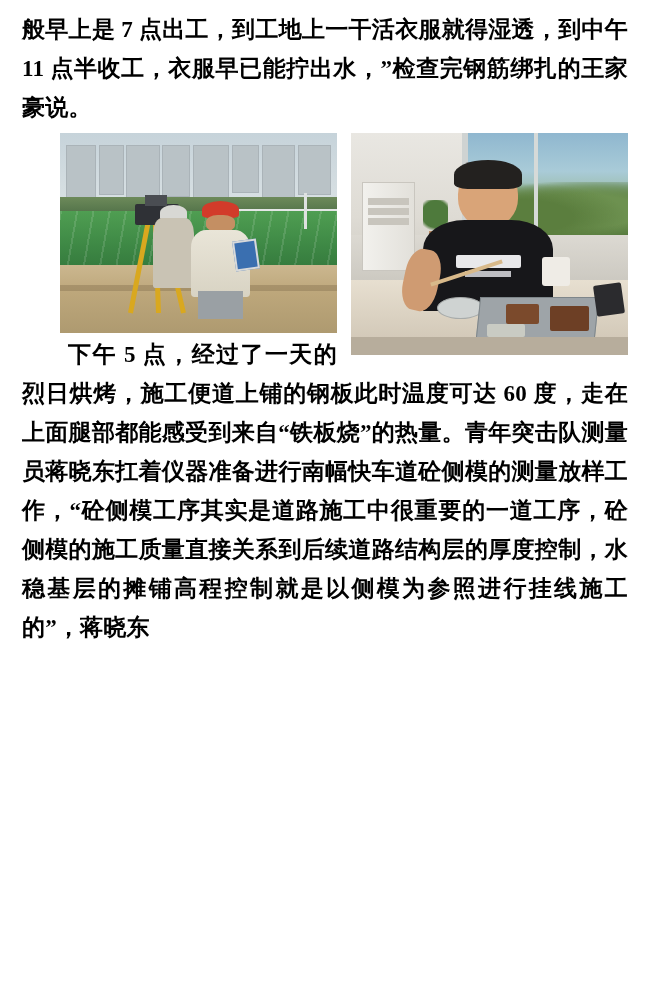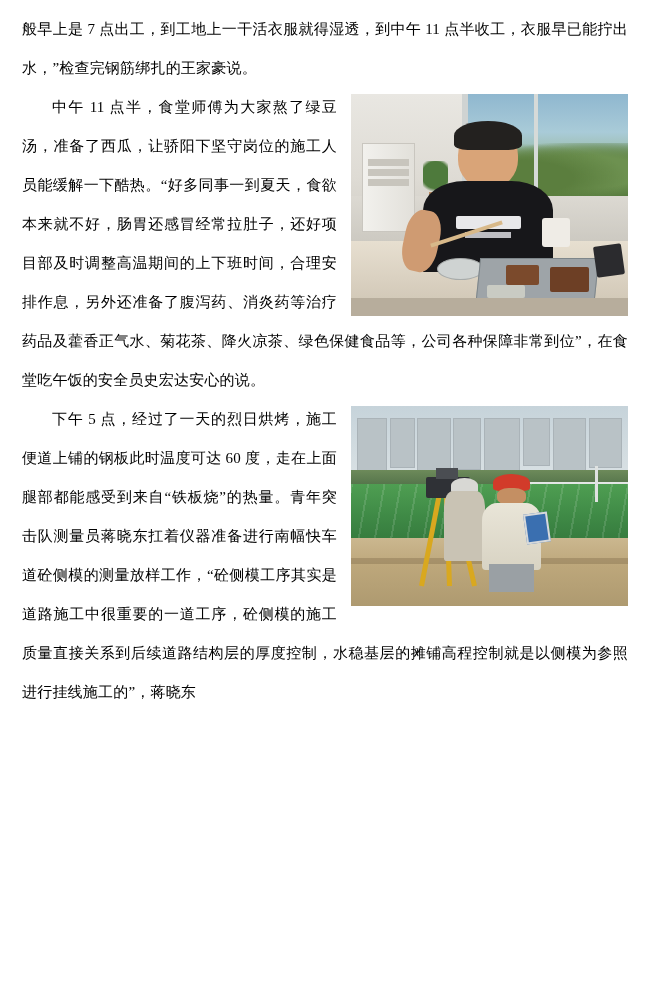--- a/index.html
+++ b/index.html
@@ -20,25 +20,26 @@
     height: 990px;
     padding: 0;
     box-sizing: border-box;
   }
   .content {
     padding: 10px 22px 0 22px;
     box-sizing: border-box;
   }
   p.para {
     margin: 0 0 0 0;
-    font-size: 15px;
+    font-size: 23px;
     line-height: 39px;
     text-align: justify;
     text-justify: inter-ideograph;
     letter-spacing: 0.2px;
+    font-weight: bold;
   }
   .indent {
     text-indent: 2em;
   }
   
   .figure {
     float: right;
     margin: 6px 0 2px 14px;
     line-height: 0;
     shape-margin: 6px;
@@ -329,21 +330,20 @@
         <div class="pc-bowl"></div>
         <div class="pc-tray"></div>
         <div class="pc-trayFood1"></div>
         <div class="pc-trayFood2"></div>
         <div class="pc-trayFood3"></div>
         <div class="pc-phone"></div>
         <div class="pc-tableEdge"></div>
       </div>
     </div>
 
-    <p class="para indent">中午 11 点半，食堂师傅为大家熬了绿豆汤，准备了西瓜，让骄阳下坚守岗位的施工人员能缓解一下酷热。“好多同事一到夏天，食欲本来就不好，肠胃还感冒经常拉肚子，还好项目部及时调整高温期间的上下班时间，合理安排作息，另外还准备了腹泻药、消炎药等治疗药品及藿香正气水、菊花茶、降火凉茶、绿色保健食品等，公司各种保障非常到位”，在食堂吃午饭的安全员史宏达安心的说。</p>
 
     <div class="figure">
       <div class="photo photo-survey">
         <div class="ps-sky"></div>
         <div class="ps-build ps-b1"></div>
         <div class="ps-build ps-b2"></div>
         <div class="ps-build ps-b3"></div>
         <div class="ps-build ps-b4"></div>
         <div class="ps-build ps-b5"></div>
         <div class="ps-build ps-b6"></div>

